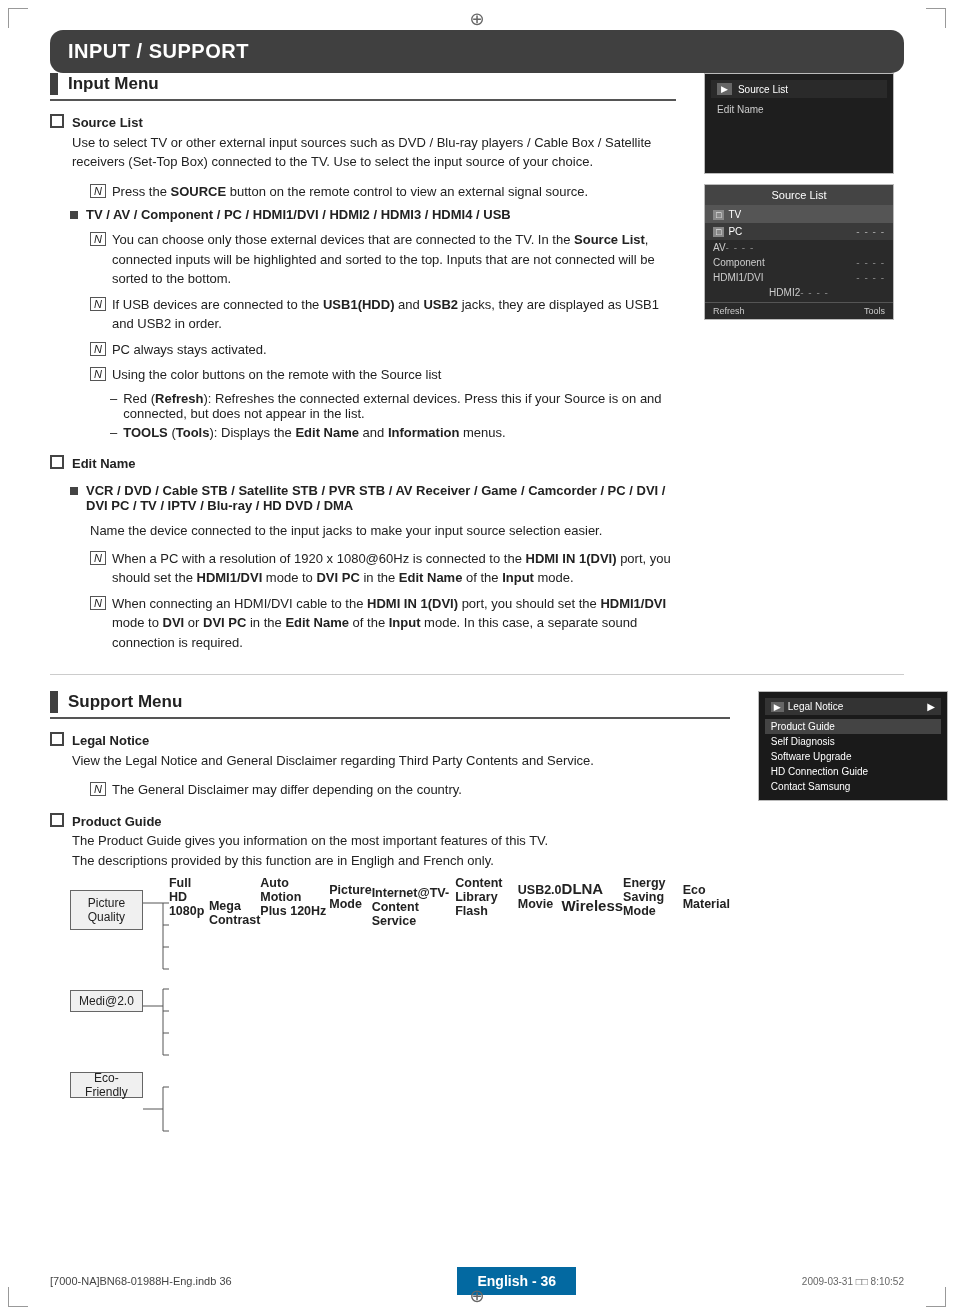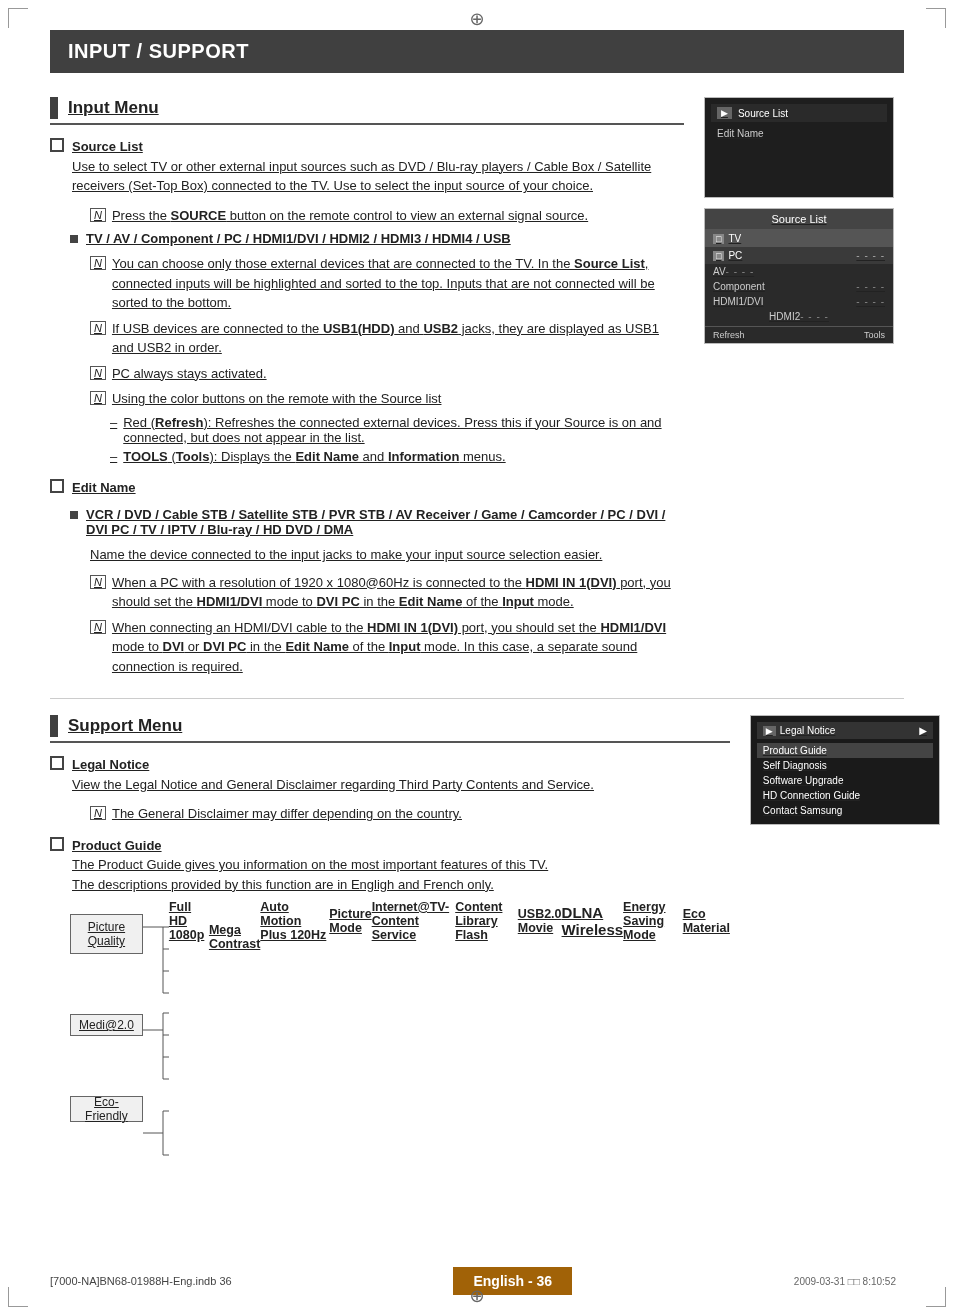--- a/index.html
+++ b/index.html
@@ -47,22 +47,22 @@
       padding: 30px 50px 60px 50px;
     }
 
     
     .section-header {
       background: #404040;
       color: #fff;
       padding: 10px 18px;
       font-size: 20px;
       font-weight: bold;
-      margin-bottom: 24px;
       letter-spacing: 0.5px;
+      border-radius: 13px;
     }
 
     
     .subsection-header {
       display: flex;
       align-items: center;
       margin-bottom: 12px;
       border-bottom: 2px solid #555;
       padding-bottom: 4px;
     }
@@ -74,23 +74,22 @@
       flex-shrink: 0;
     }
     .subsection-title {
       font-size: 17px;
       font-weight: bold;
     }
 
     
     .content-with-panel {
       display: flex;
-      gap: 20px;
+      gap: 28px;
       margin-bottom: 10px;
-      text-decoration: underline;
     }
     .main-content {
       flex: 1;
     }
     .panel-area {
       width: 200px;
       flex-shrink: 0;
     }
 
     
@@ -190,30 +189,30 @@
     .full-diagram {
       display: flex;
       margin: 16px 0 16px 20px;
     }
 
     
     .page-footer {
       position: absolute;
       bottom: 20px;
       left: 0;
-      right: 8px;
+      right: 0;
       display: flex;
       justify-content: space-between;
       align-items: center;
       padding: 0 50px;
       font-size: 11px;
       color: #444;
     }
     .footer-center {
-      background: #a16207;
+      background: #0369a1;
       color: #fff;
       padding: 6px 20px;
       font-size: 14px;
       font-weight: bold;
     }
     .footer-right {
       font-size: 10px;
       color: #666;
     }
 
@@ -434,21 +433,21 @@
           <div style="height:22px; display:flex; align-items:center; font-size:12.5px;margin-top:16px;">
               <b>Mega Contrast</b>
             </div>
           <div style="height:22px; display:flex; align-items:center; font-size:12.5px;">
               <b>Auto Motion Plus 120Hz</b>
             </div>
           <div style="height:22px; display:flex; align-items:center; font-size:12.5px; margin-bottom:18px;">
               <b>Picture Mode</b>
             </div>
 
-          <div style="height:22px; display:flex; align-items:center; font-size:12.5px;">
+          <div style="height:22px; display:flex; align-items:flex-start; font-size:12.5px;">
               <b>Internet@TV-Content Service</b>
             </div>
           <div style="height:22px; display:flex; align-items:center; font-size:12.5px;">
               <b>Content Library Flash</b>
             </div>
           <div style="height:22px; display:flex; align-items:center; font-size:12.5px;">
               <b>USB2.0 Movie</b>
             </div>
           <div style="height:22px; display:flex; align-items:center; font-size:15px; margin-bottom:10px;">
               <b>DLNA Wireless</b>

